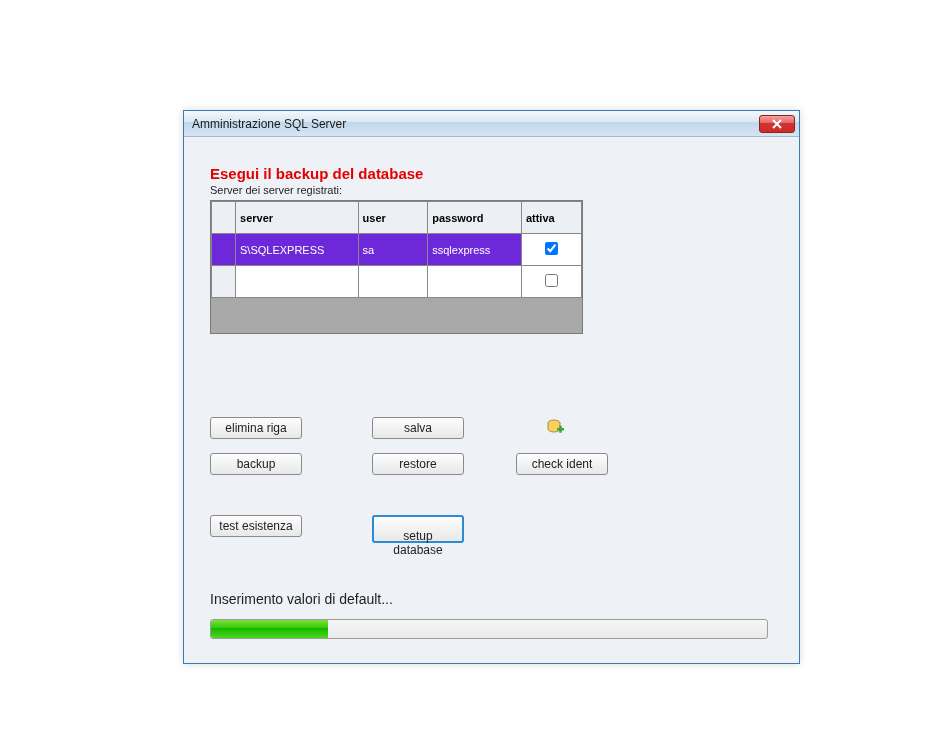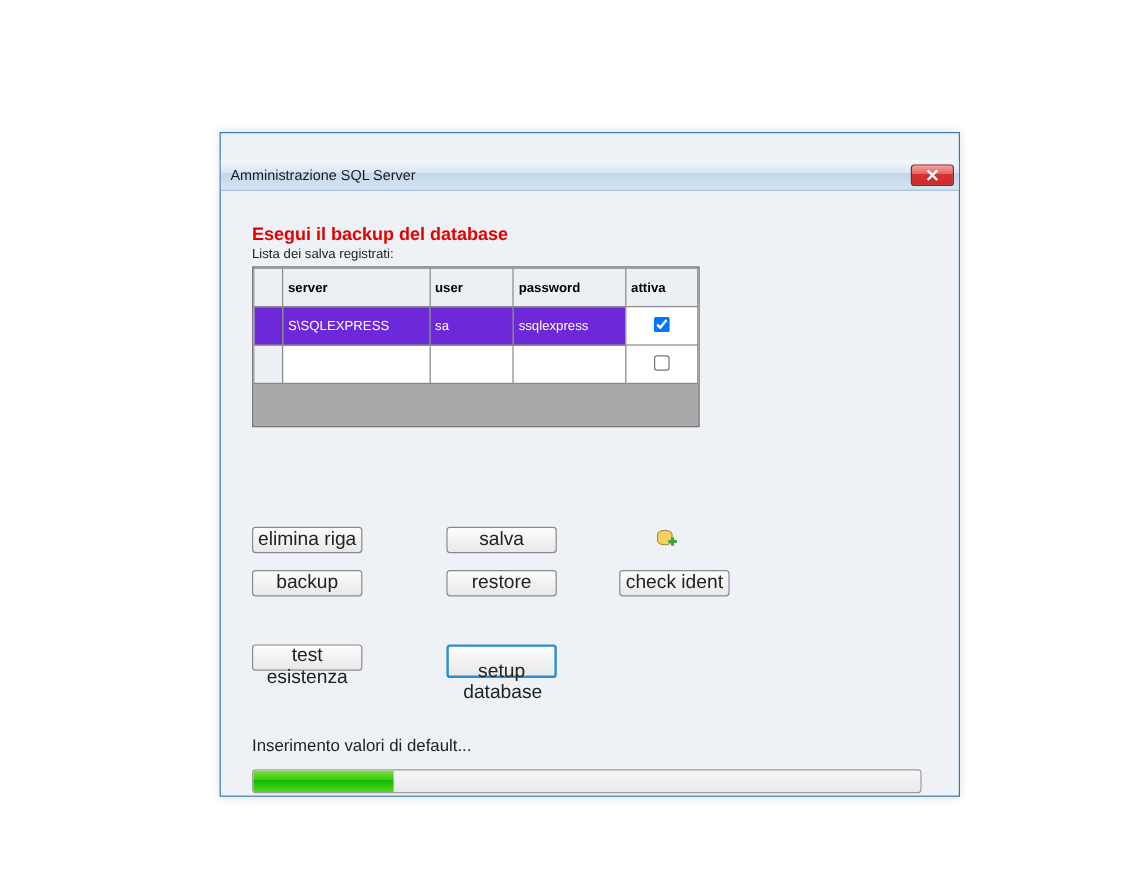--- a/index.html
+++ b/index.html
@@ -22,21 +22,20 @@
       box-shadow: 0 0 8px rgba(0,0,0,0.15);
     }
     .titlebar {
       height: 26px;
       background: linear-gradient(to bottom, #f4f8fc 0%, #d8e6f3 45%, #c2d7eb 46%, #d6e5f3 100%);
       border-bottom: 1px solid #9fb9d5;
       display: flex;
       align-items: center;
       padding: 0 4px 0 8px;
       position: relative;
-      margin-top: 22px;
     }
     .titlebar-text {
       font-size: 12px;
       color: #1a1a1a;
       flex: 1;
     }
     .close-btn {
       width: 36px;
       height: 18px;
       background: linear-gradient(to bottom, #f3a1a0 0%, #e46260 45%, #d43330 46%, #cf2a26 100%);
@@ -111,21 +110,21 @@
     }
     .button-area {
       position: absolute;
       left: 26px;
       top: 280px;
       width: 430px;
     }
     .btn {
       width: 92px;
       height: 22px;
-      font-size: 16px;
+      font-size: 12px;
       background: linear-gradient(to bottom, #fdfdfd, #e8e8e8);
       border: 1px solid #8a8a8a;
       border-radius: 3px;
       cursor: pointer;
       color: #222;
     }
     .btn.focused {
       border: 2px solid #2a8dd4;
       padding: 12px;
     }
@@ -174,21 +173,21 @@
     <span class="titlebar-text">Amministrazione SQL Server</span>
     <div class="close-btn">
       <svg viewBox="0 0 10 10">
         <path d="M1 1 L9 9 M9 1 L1 9" stroke="#fff" stroke-width="2" fill="none"></path>
       </svg>
     </div>
   </div>
 
   <div class="client">
     <div class="heading">Esegui il backup del database</div>
-    <div class="subheading">Lista dei salva registrati:</div>
+    <div class="subheading">Server dei server registrati:</div>
 
     <div class="grid-wrap">
       <table class="grid">
         <thead>
           <tr>
             <th class="row-head-cell"></th>
             <th class="col-server">server</th>
             <th class="col-user">user</th>
             <th class="col-password">password</th>
             <th class="col-attiva">attiva</th>

